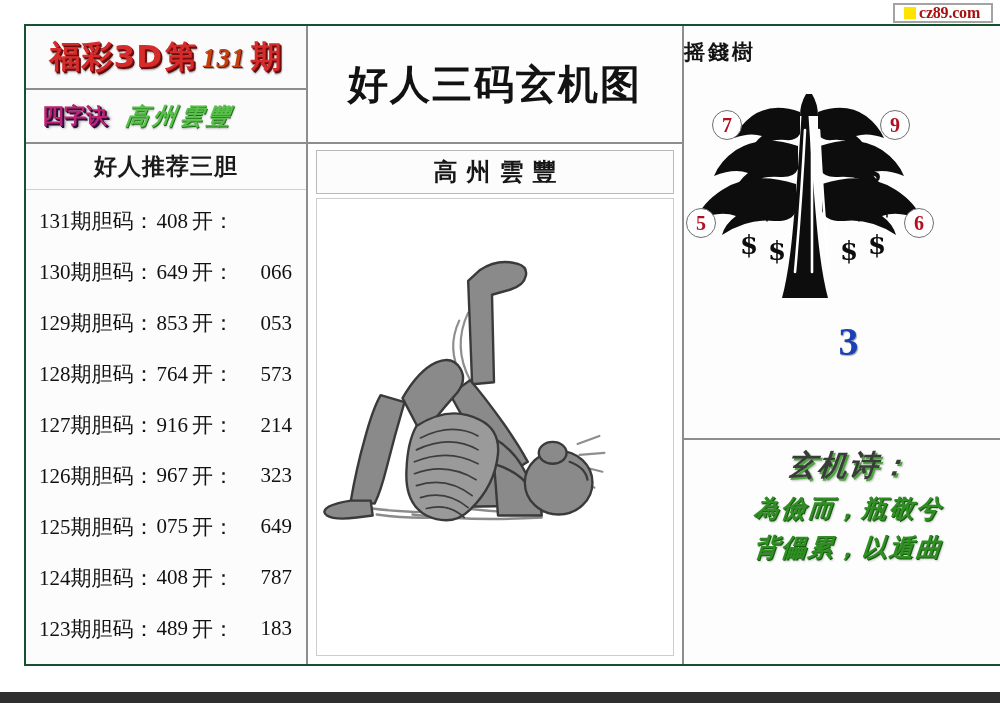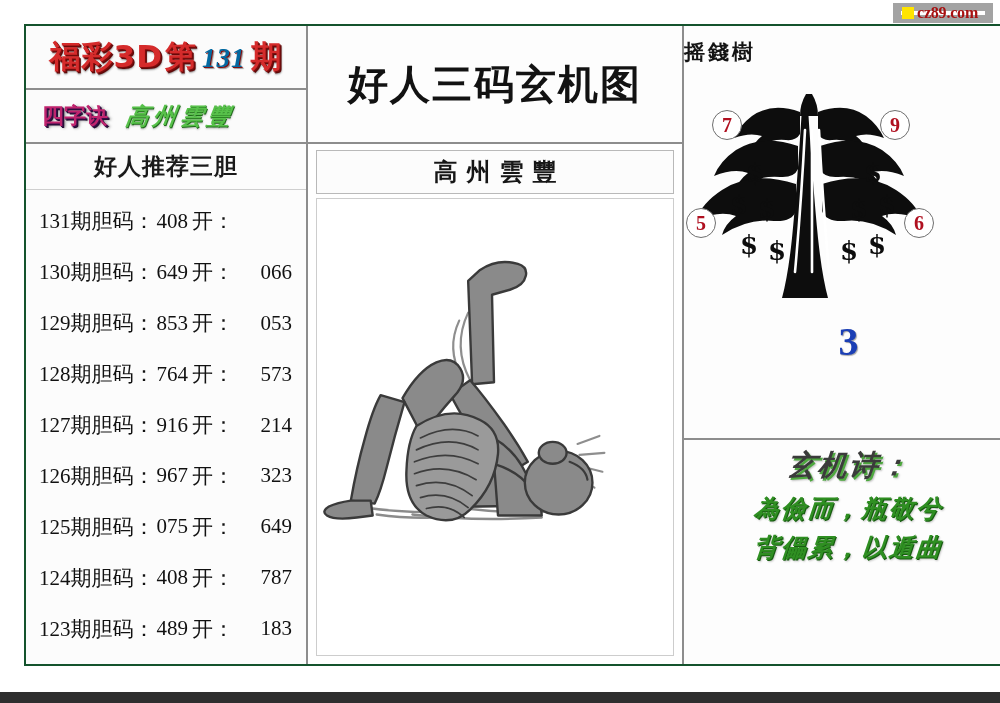--- a/index.html
+++ b/index.html
@@ -19,25 +19,25 @@
     background: #ffffff;
   }
 
   
   .logo {
     position: absolute;
     top: 3px;
     left: 893px;
     width: 100px;
     height: 20px;
-    border: 8px solid #a3a3a3;
+    border: 2px solid #a3a3a3;
     background: #ffffff;
     display: flex;
     align-items: center;
-    padding-left: 1px;
+    padding-left: 9px;
     gap: 3px;
   }
   .logo-sq {
     width: 12px; height: 12px;
     background: #ffe400;
     flex: 0 0 auto;
   }
   .logo-text {
     font-family: "Liberation Serif", serif;
     font-size: 16px;
@@ -89,21 +89,21 @@
        2px 3px 2px rgba(0,0,0,.45);
     white-space: nowrap;
     display: flex;
     align-items: baseline;
     gap: 2px;
   }
   .brand-text .num {
     font-family: "Liberation Serif", serif;
     font-style: italic;
     font-size: 27px;
-    color: #0369a1;
+    color: #c2410c;
     text-shadow:
        1px 1px 0 #820f0f,
        2px 2px 1px rgba(0,0,0,.4);
     margin: 0 3px;
   }
 
   .motto-row {
     height: 54px;
     border-bottom: 2px solid #8d8d8d;
     display: flex;

